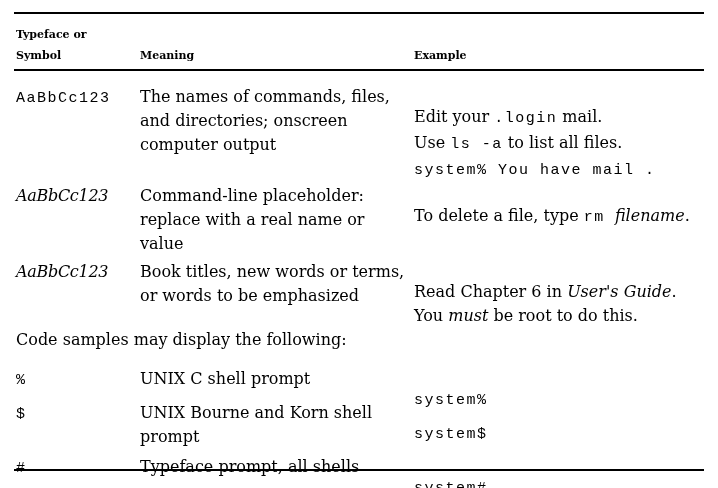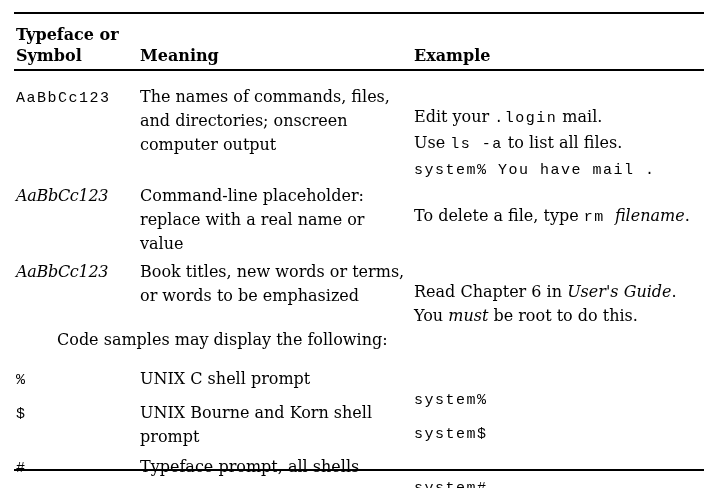--- a/index.html
+++ b/index.html
@@ -11,21 +11,21 @@
     overflow: hidden;
   }
   .doc { position: absolute; left: 14px; top: 12px; width: 690px; }
   .rule { height: 2px; background: #000000; }
   .trow { display: flex; box-sizing: border-box; }
   .header-row {
     height: 55px;
     align-items: flex-end;
     padding-bottom: 3px;
     font-weight: bold;
-    font-size: 16px;
+    font-size: 11px;
     line-height: 21px;
   }
   .cell { box-sizing: border-box; }
   .c1 { width: 126px; flex: none; padding-left: 2px; }
   .c2 { width: 274px; flex: none; }
   .c3 { flex: 1; margin-top: 20px; }
   .brow { padding-top: 14px; }
   .line { line-height: 24px; white-space: pre; }
   .mono {
     font-family: "Liberation Mono", monospace;
@@ -33,21 +33,20 @@
     letter-spacing: 1.5px;
   }
   .it { font-style: italic; }
   .sym .it { letter-spacing: -0.3px; }
   .note {
     height: 30px;
     padding-top: 5px;
     box-sizing: border-box;
     line-height: 24px;
     padding-left: 2px;
-    margin-left: 41px;
   }
 </style>
 </head>
 <body>
 
 <div class="doc">
   <div class="rule"></div>
 
   <div class="trow header-row">
     <div class="cell c1">

